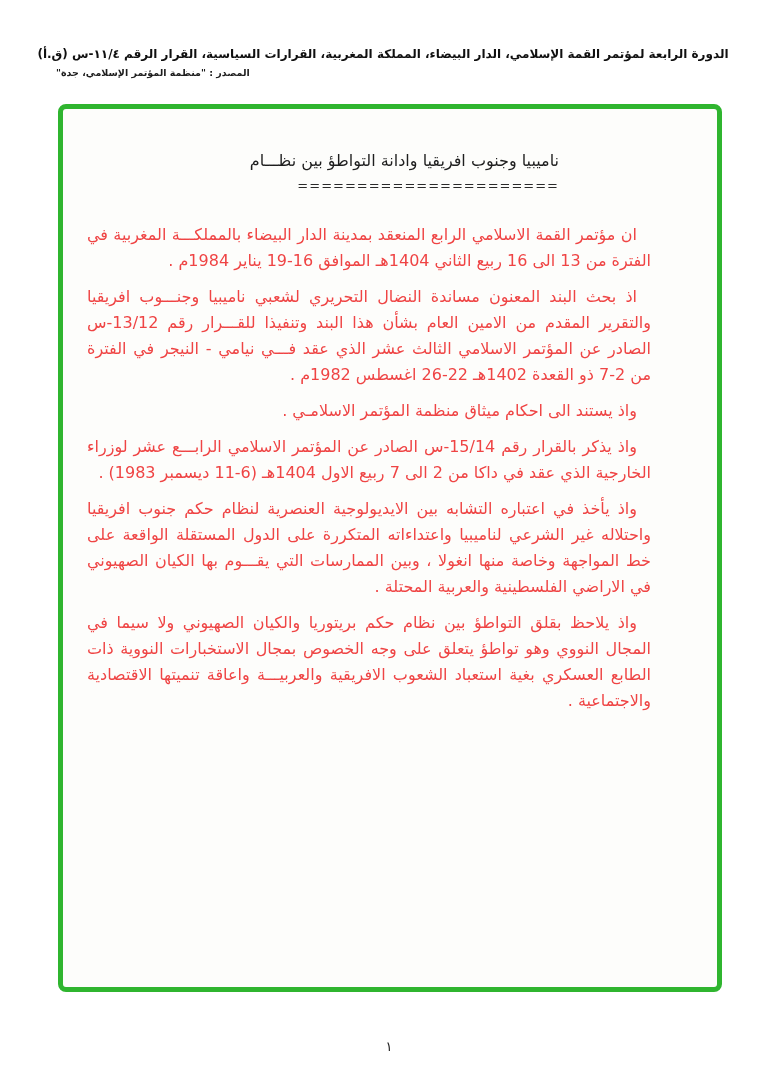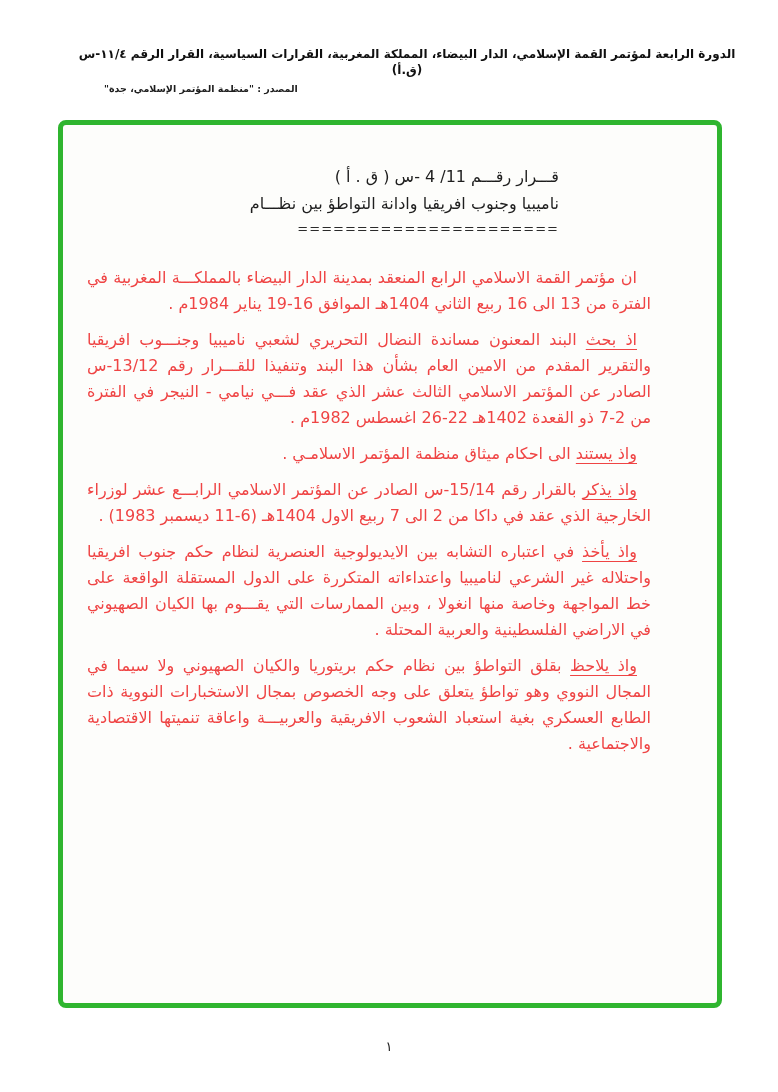--- a/index.html
+++ b/index.html
@@ -10,21 +10,20 @@
     font-family: "DejaVu Sans", sans-serif;
     color: #1c1c1c;
     position: relative;
     overflow: hidden;
   }
   .page { width: 778px; height: 1092px; position: relative; }
 
   
   .top-header {
     padding: 46px 38px 0 26px;
-    margin-left: 48px;
   }
   .header-line {
     direction: rtl;
     text-align: center;
     font-size: 12px;
     font-weight: bold;
     color: #101010;
     line-height: 16px;
   }
   .source-line {
@@ -77,21 +76,20 @@
     font-size: 16px;
     line-height: 26px;
     text-align: justify;
     color: #ef4444;
   }
   .para {
     margin: 0 0 10px 0;
     text-indent: 14px;
   }
   .lead {
-    text-decoration: underline;
     text-underline-offset: 4px;
     text-decoration-thickness: 1px;
   }
   .lead.plain { text-decoration: none; }
 
   
   .page-number {
     position: absolute;
     bottom: 38px;
     left: 0;
@@ -108,21 +106,20 @@
 
   <header class="top-header">
     <div class="header-line">الدورة الرابعة لمؤتمر القمة الإسلامي، الدار البيضاء، المملكة المغربية، القرارات السياسية، القرار الرقم ١١/٤-س (ق.أ)</div>
     <div class="source-line">المصدر : "منظمة المؤتمر الإسلامي، جدة"</div>
   </header>
 
   <div class="scan-frame">
     <div class="scan-doc">
 
       <div class="doc-title">
-        <div class="title-line">قـــرار رقـــم 11/ 4 -س ( ق . أ )</div>
         <div class="title-line">ناميبيا وجنوب افريقيا وادانة التواطؤ بين نظـــام</div>
         <div class="separator">======================</div>
       </div>
 
       <div class="doc-body">
 
         <p class="para">
           <span class="lead plain">ان</span>
           <span>مؤتمر القمة الاسلامي الرابع المنعقد بمدينة الدار البيضاء بالمملكـــة المغربية في الفترة من 13 الى 16 ربيع الثاني 1404هـ الموافق 16-19 يناير 1984م .</span>
         </p>

